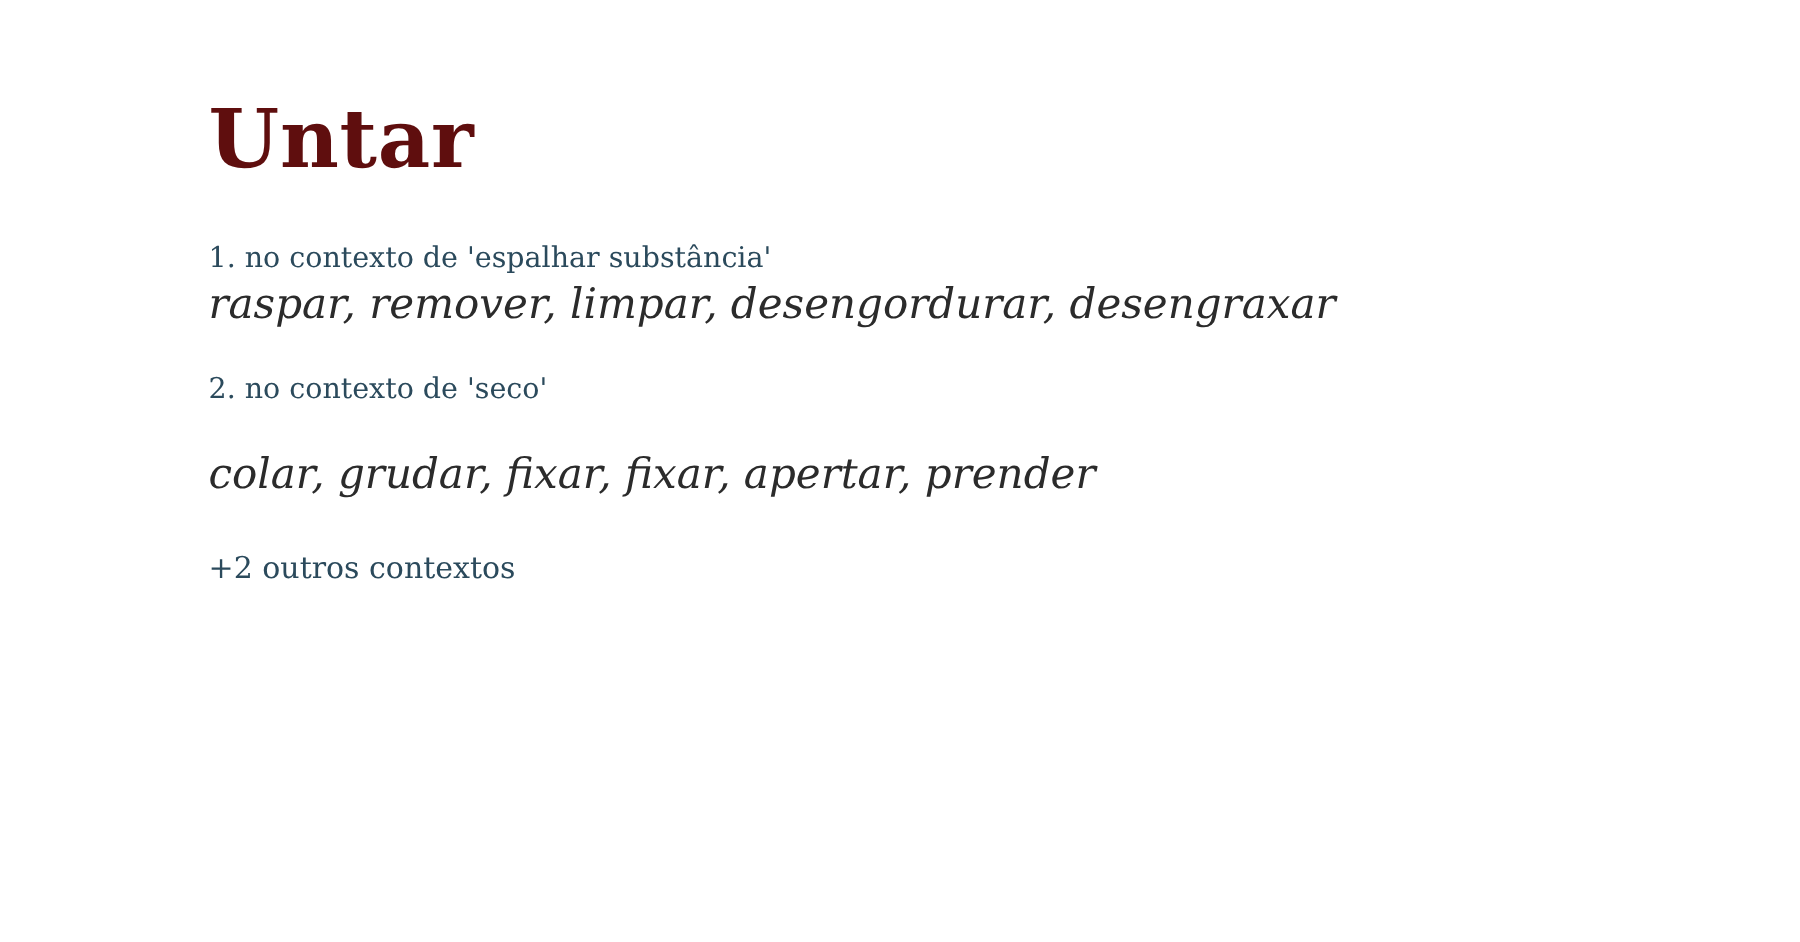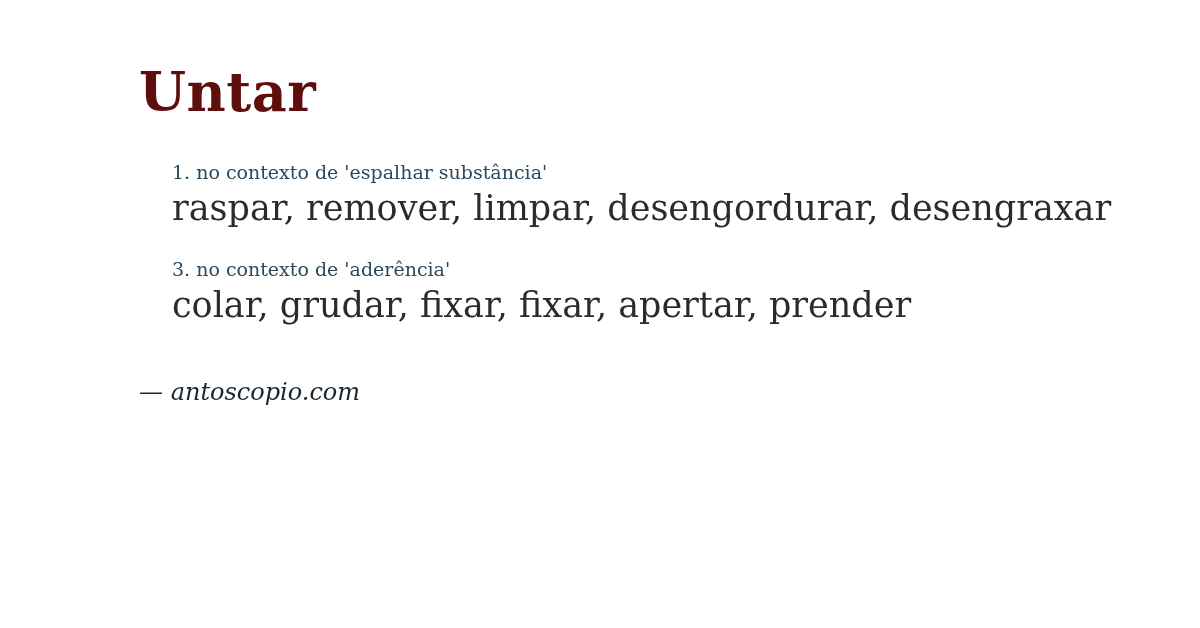--- a/index.html
+++ b/index.html
@@ -32,34 +32,34 @@
   .antonyms-heading {
     font-size: 27px;
     font-weight: 700;
     font-style: italic;
     color: var(--color-title);
     margin-top: 5px;
   }
   .contexts-list {
     margin-top: 40px;
     list-style: none;
-    margin-left: 33px;
   }
   .context-section {
     margin-bottom: 25px;
   }
   .context-label {
     font-size: 19px;
     line-height: 1.25;
     color: var(--color-context);
   }
   .antonyms-text {
-    font-size: 35px;
+    font-size: 28px;
     line-height: 1.38;
     color: var(--color-antonyms);
+    font-style: italic;
   }
   .more-contexts {
     display: inline-block;
     font-size: 20px;
     color: var(--color-context);
     margin-top: 6px;
     cursor: pointer;
     text-decoration: none;
   }
   .attribution {
@@ -78,25 +78,25 @@
 
 
   <ul class="contexts-list">
 
     <li class="context-section">
       <div class="context-label">1. no contexto de 'espalhar substância'</div>
       <div class="antonyms-text">raspar, remover, limpar, desengordurar, desengraxar</div>
     </li>
 
     <li class="context-section">
+      <div class="context-label">2. no contexto de 'seco'</div>
     </li>
 
     <li class="context-section">
-      <div class="context-label">3. no contexto de 'aderência'</div>
       <div class="antonyms-text">colar, grudar, fixar, fixar, apertar, prender</div>
     </li>
 
   </ul>
 
+  <a class="more-contexts">+2 outros contextos</a>
 
-  <div class="attribution">— antoscopio.com</div>
 
 </div>
 
 </body></html>

